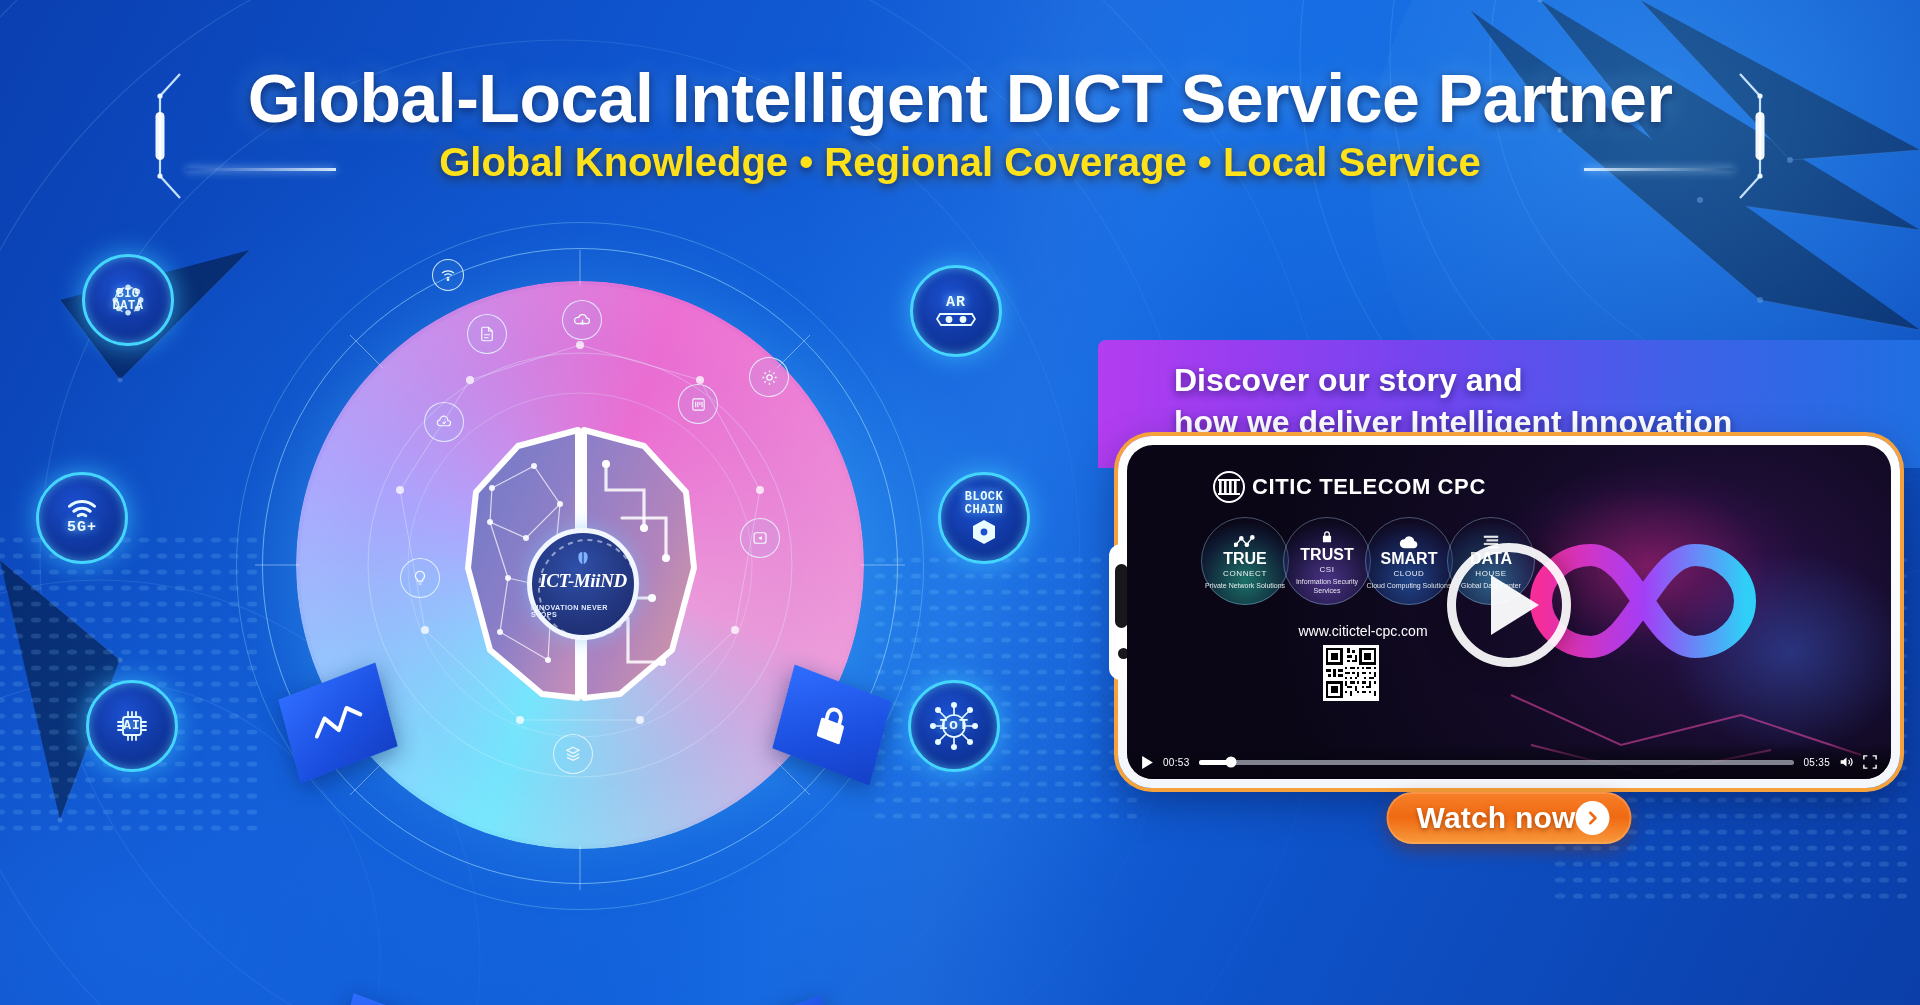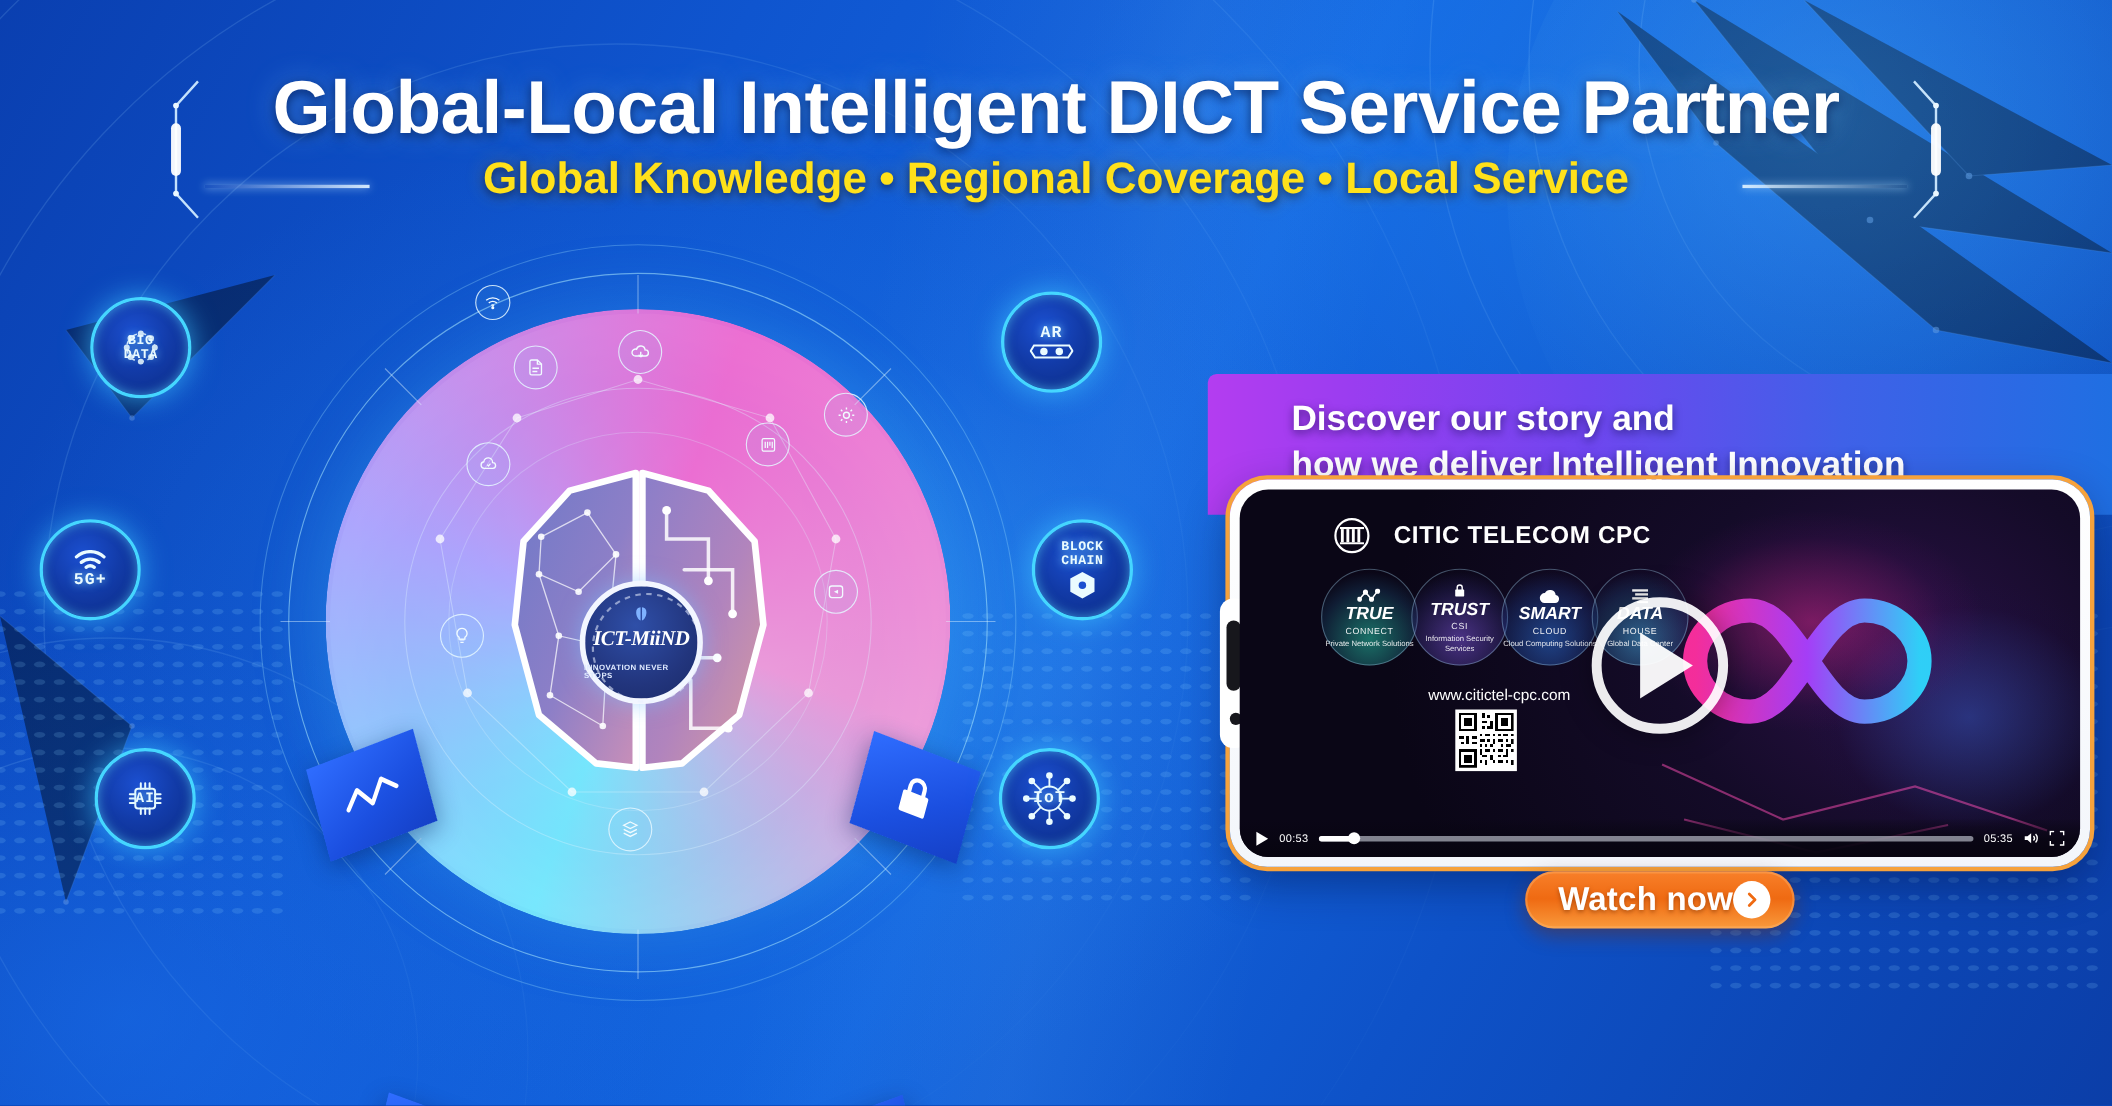--- a/index.html
+++ b/index.html
@@ -197,38 +197,38 @@
     position: absolute; left: -3px; top: 128px; width: 13px; height: 64px;
     background: #17171c; border-radius: 7px;
   }
   .phone-cam {
     position: absolute; left: 0px; top: 212px; width: 11px; height: 11px;
     background: #17171c; border-radius: 50%;
   }
 
   .vid-logo-row {
     position: absolute; left: 86px; top: 26px;
-    display: flex; align-items: center; gap: 22px;
+    display: flex; align-items: center; gap: 7px;
   }
   .vid-logo-mark {
     width: 32px; height: 32px; border-radius: 50%;
     border: 2px solid #fff; display: flex; align-items: center; justify-content: center;
   }
   .vid-logo-text {
     color: #fff; font-size: 22px; font-weight: 700; letter-spacing: .6px;
   }
   .pillars { position: absolute; left: 74px; top: 72px; display: flex; }
   .pillar {
     width: 88px; height: 88px; border-radius: 50%;
     margin-right: -6px;
     display: flex; flex-direction: column; align-items: center; justify-content: center;
     color: #fff; text-align: center; position: relative;
   }
   .pillar .p-ico { height: 18px; margin-bottom: 2px; display:flex; align-items:flex-end; }
-  .pillar .p-main { font-size: 16px; font-weight: 700; line-height: 1; font-style: italic; }
+  .pillar .p-main { font-size: 16px; font-weight: 700; line-height: 1; }
   .pillar .p-sub  { font-size: 8px; letter-spacing: .6px; margin-top: 2px; opacity: .92; }
   .pillar .p-desc { font-size: 7px; line-height: 1.25; margin-top: 4px; opacity: .88; }
   .pillar.c1 { background: radial-gradient(circle at 50% 72%, rgba(40,200,170,0.55) 0%, rgba(28,80,120,0.30) 58%, rgba(18,24,50,0.05) 78%); }
   .pillar.c2 { background: radial-gradient(circle at 50% 72%, rgba(130,90,230,0.52) 0%, rgba(50,45,120,0.30) 58%, rgba(18,24,50,0.05) 78%); }
   .pillar.c3 { background: radial-gradient(circle at 50% 72%, rgba(45,120,230,0.52) 0%, rgba(30,60,140,0.30) 58%, rgba(18,24,50,0.05) 78%); }
   .pillar.c4 { background: radial-gradient(circle at 50% 72%, rgba(70,175,230,0.52) 0%, rgba(35,80,140,0.30) 58%, rgba(18,24,50,0.05) 78%); }
   .pillar::after {
     content:""; position:absolute; inset:0; border-radius:50%;
     border:1px solid rgba(175,225,255,0.35);
   }
@@ -1521,21 +1521,21 @@
           <circle cx="56" cy="56" r="49" stroke-dasharray="5 5"></circle>
         </g>
       </svg>
       <svg width="16" height="14" viewBox="0 0 24 20" style="margin-bottom:-4px">
         <path d="M11 1C7 1 5 4 5 8s2 10 6 11V1zM13 1c4 0 6 3 6 7s-2 10-6 11V1z" fill="#7fb2ff"></path>
       </svg>
       <div class="badge-title">ICT-MiiND</div>
       <div class="badge-tag">INNOVATION NEVER STOPS</div>
     </div>
 
-    <div class="tech-badge" style="left:82px;top:20px">
+    <div class="tech-badge" style="left:82px;top:4px">
       <svg width="34" height="34" viewBox="0 0 40 40" fill="none" stroke="#eafbff" stroke-width="1.6" style="position:absolute;opacity:.85">
         <circle cx="20" cy="20" r="15" stroke-dasharray="6 4"></circle>
         <g fill="#eafbff">
             <circle cx="20" cy="5" r="2.4"></circle>
             <circle cx="31" cy="10" r="2.4"></circle>
             <circle cx="35" cy="20" r="2.4"></circle>
             <circle cx="31" cy="30" r="2.4"></circle>
             <circle cx="20" cy="35" r="2.4"></circle>
             <circle cx="9" cy="30" r="2.4"></circle>
             <circle cx="5" cy="20" r="2.4"></circle>

